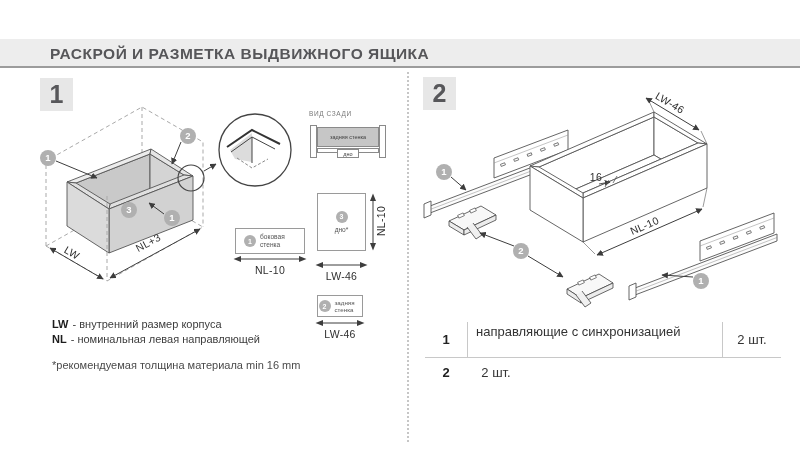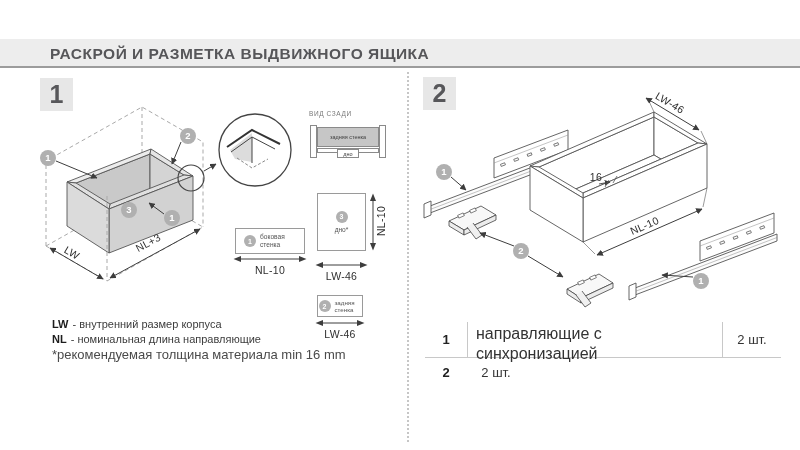--- a/index.html
+++ b/index.html
@@ -56,32 +56,32 @@
   .dim-bot-h  { left:315px; top:261px; width:53px; }
   .dim-back-h { left:315px; top:319px; width:50px; }
   .vdim-svg { position:absolute; left:369px; top:193px; }
   .vdim-label { position:absolute; left:361px; top:215px; width:40px; height:12px;
     font-size:10.5px; color:#2f2f2f; text-align:center; transform:rotate(-90deg); letter-spacing:.3px; }
 
   
   .legend { position:absolute; left:52px; top:317px; }
   .legend-line { font-size:11px; color:#3c3c3c; height:15px; line-height:15px; }
   .legend-term { font-weight:700; color:#1d1d1d; margin-right:4px; }
-  .legend-foot { font-size:13px; color:#4a4a4a; margin-top:0; }
+  .legend-foot { font-size:11px; color:#4a4a4a; margin-top:12px; }
 
   
   .spec-table { position:absolute; left:425px; top:322px; width:356px; }
   .trow { display:flex; align-items:stretch; }
   .trow1 { height:36px; border-bottom:1px solid #c8c8c8; }
   .trow2 { height:28px; }
   .tnum { width:42px; display:flex; align-items:center; justify-content:center;
     font-size:13px; font-weight:700; color:#222; }
   .tdesc { flex:1; border-left:1px solid #c8c8c8; border-right:1px solid #c8c8c8;
-    display:flex; flex-direction:row; justify-content:center; padding:2px 8px;
-    font-size:16px; color:#333; line-height:1.28; }
+    display:flex; flex-direction:row; padding:2px 8px;
+    font-size:13px; color:#333; line-height:1.28; }
   .tqty { width:58px; display:flex; align-items:center; justify-content:center;
     font-size:13px; color:#333; }
 </style>
 </head>
 <body>
 
 <div class="page">
 
   <svg class="artwork" width="800" height="450" viewBox="0 0 800 450">
     <defs>
@@ -302,21 +302,21 @@
       <polygon points="49.5,4 42,1 42,7" fill="#3d3d3d"></polygon>
     </svg>
     <div class="dim-label">LW-46</div>
   </div>
 
   <div class="legend">
     <div class="legend-line">
       <span class="legend-term">LW</span><span>- внутренний размер корпуса</span>
     </div>
     <div class="legend-line">
-      <span class="legend-term">NL</span><span>- номинальная длина направляющие</span>
+      <span class="legend-term">NL</span><span>- номинальная левая направляющей</span>
     </div>
     <div class="legend-foot">*рекомендуемая толщина материала min 16 mm</div>
   </div>
 
   <div class="spec-table">
     <div class="trow trow1">
       <div class="tnum">1</div>
       <div class="tdesc">
         <div>направляющие с синхронизацией</div>
       </div>

